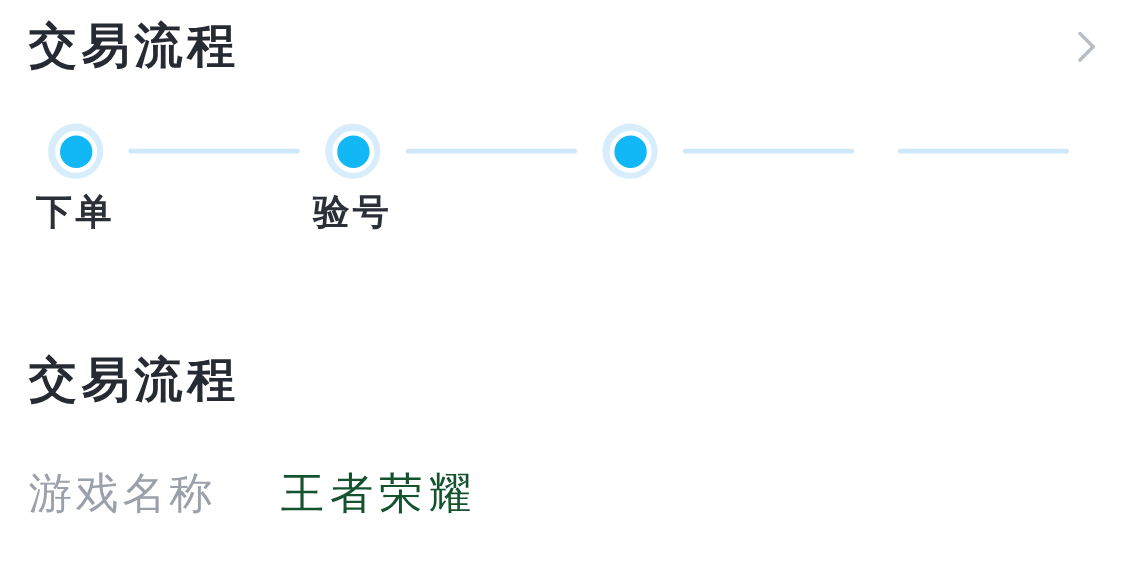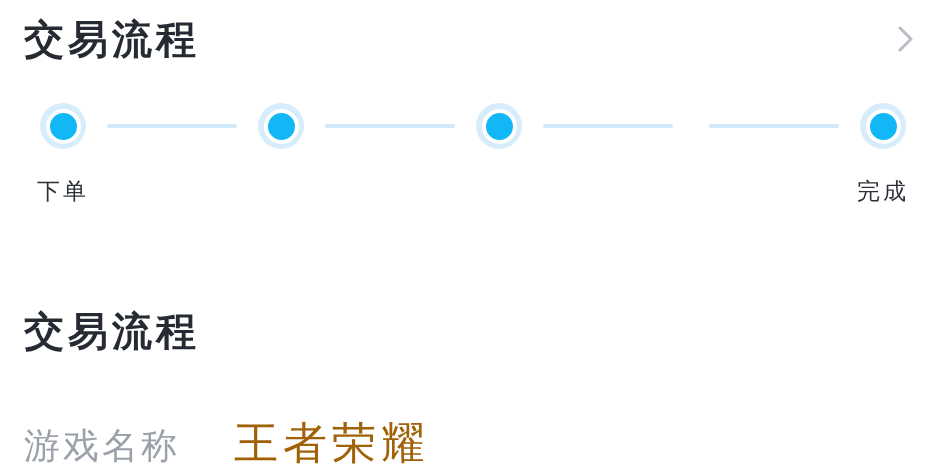--- a/index.html
+++ b/index.html
@@ -42,40 +42,40 @@
     background: #12b7f5;
     border: 4px solid #ffffff;
     box-sizing: content-box;
   }
   .connector {
     flex: 1; height: 4px; border-radius: 2px;
     background: #cfe9fa;
     margin: 21px 18px 0 18px;
   }
   .step-label {
-    margin-top: 27px;
-    font-size: 23px; line-height: 31px; font-weight: 400;
+    margin-top: 13px;
+    font-size: 30px; line-height: 31px; font-weight: 700;
     letter-spacing: 3px; color: #2b3038;
     white-space: nowrap;
   }
 
   
   .product-section .section-header { padding-top: 103px; }
   .field-row {
     display: flex; align-items: baseline;
-    margin-top: 71px;
+    margin-top: 53px;
   }
   .field-label {
     width: 210px; flex: none;
     font-size: 36px; line-height: 40px;
     letter-spacing: 3px; color: #9ba1ab;
   }
   .field-value {
-    font-size: 44px; line-height: 40px;
-    letter-spacing: 5px; color: #a16207;
+    font-size: 36px; line-height: 40px;
+    letter-spacing: 5px; color: #14532d;
   }
 </style>
 </head>
 <body>
 
 <div class="page">
 
   <section>
     <div class="section-header">
       <h2 class="section-title">交易流程</h2>
@@ -91,35 +91,30 @@
         <span class="dot-halo">
             <span class="dot-core"></span>
           </span>
         <span class="step-label">下单</span>
       </div>
       <div class="connector"></div>
       <div class="step">
         <span class="dot-halo">
             <span class="dot-core"></span>
           </span>
+        <span class="step-label">验号</span>
       </div>
       <div class="connector"></div>
       <div class="step">
         <span class="dot-halo">
             <span class="dot-core"></span>
           </span>
       </div>
       <div class="connector"></div>
       <div class="connector"></div>
-      <div class="step">
-        <span class="dot-halo">
-            <span class="dot-core"></span>
-          </span>
-        <span class="step-label">完成</span>
-      </div>
     </div>
   </section>
 
   <section class="product-section">
     <div class="section-header">
       <h2 class="section-title">交易流程</h2>
     </div>
     <div class="field-row">
       <span class="field-label">游戏名称</span>
       <span class="field-value">王者荣耀</span>

